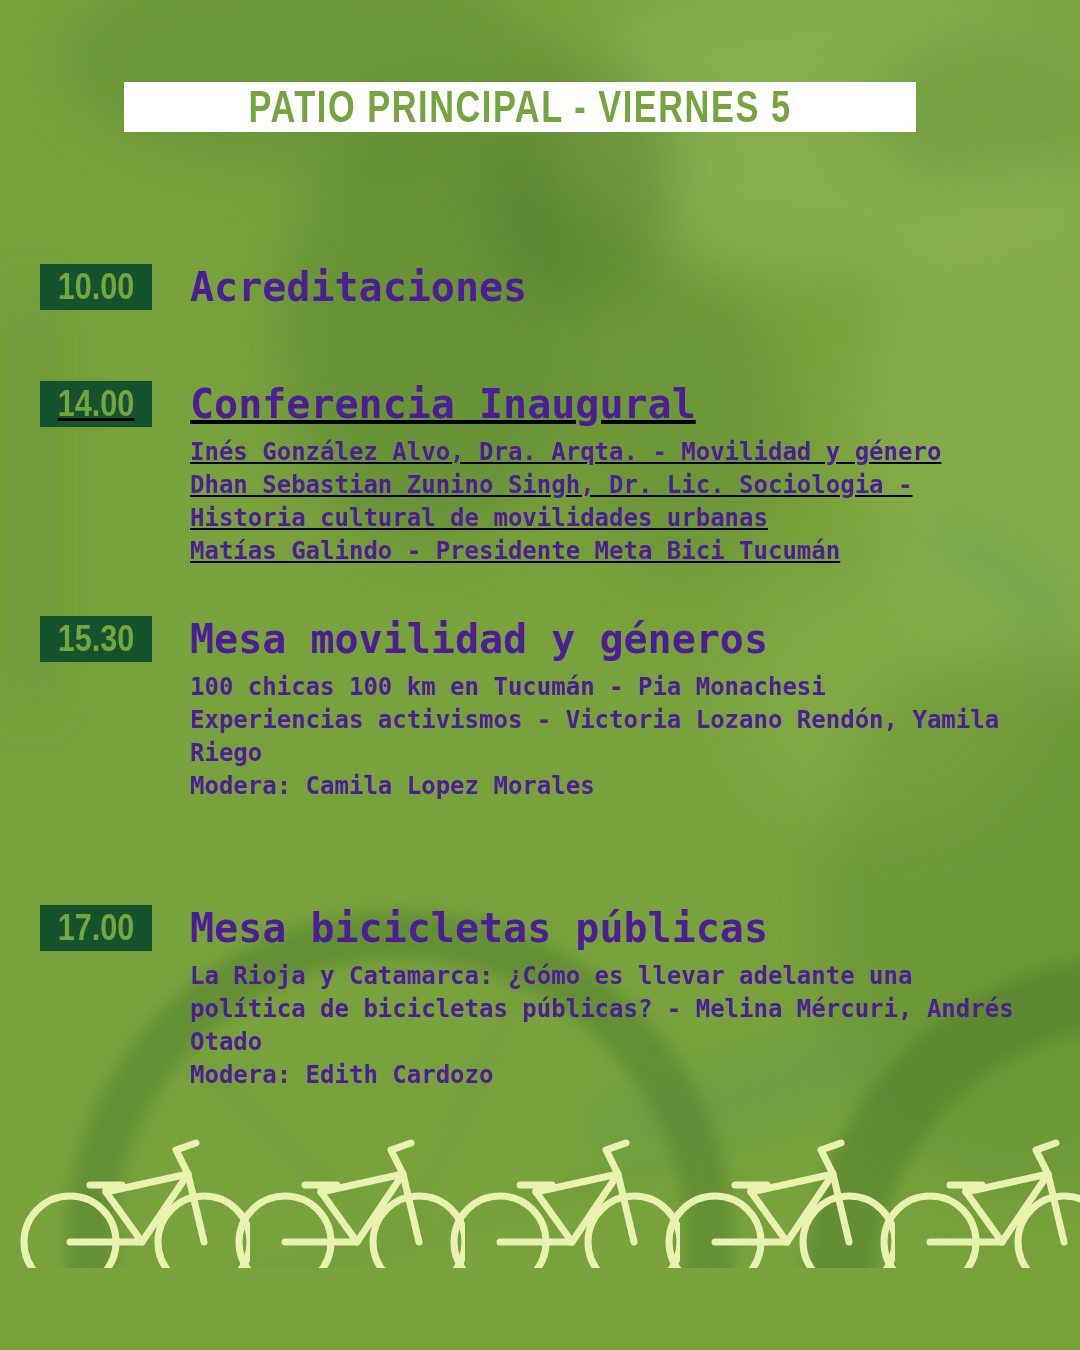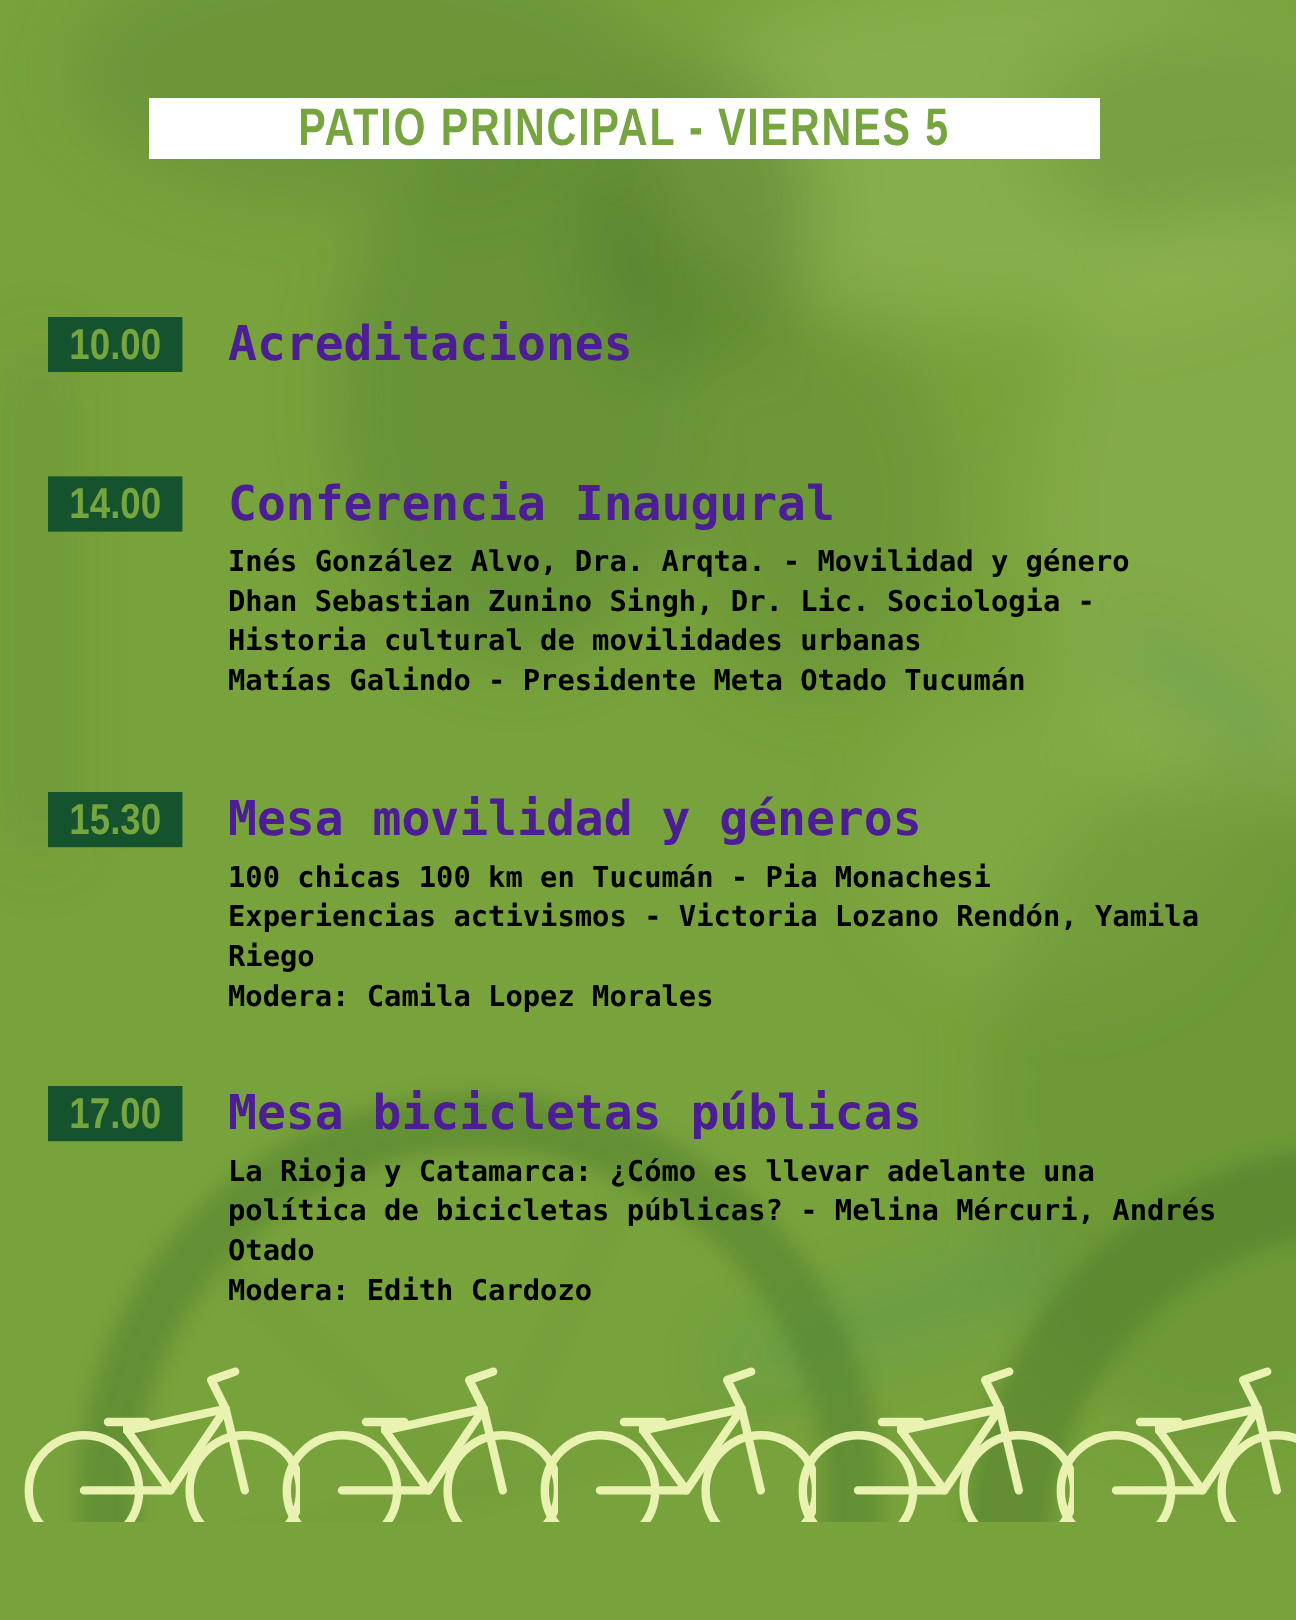--- a/index.html
+++ b/index.html
@@ -21,21 +21,21 @@
   .row{position:absolute;left:40px;display:flex;gap:38px;align-items:flex-start;}
   .badge{width:112px;height:46px;background:#14532d;flex:0 0 auto;
          display:flex;align-items:center;justify-content:center;}
   .badge-text{font-family:"Liberation Sans", sans-serif;font-weight:700;
               font-size:36px;color:var(--accent,#76a43f);transform:scaleX(0.85);
               white-space:nowrap;}
   .content{padding-top:0;}
   .slot-title{margin:0;font-family:"DejaVu Sans Mono", monospace;font-weight:700;
               font-size:40px;line-height:46px;color:#4c1d95;white-space:nowrap;}
   .details{margin-top:9px;width:845px;font-weight:700;font-size:24px;
-           line-height:33px;color:#000000;}
+           line-height:33px;color:#4c1d95;}
   .detail-line{word-spacing:normal;}
 
   
   .bikes{position:absolute;left:0;bottom:-28px;width:1080px;height:158px;
          overflow:visible;white-space:nowrap;}
   .bike{position:absolute;top:0;width:232px;height:158px;}
 </style>
 </head>
 <body>
 
@@ -85,35 +85,35 @@
     <section class="row" style="top: 264px;">
       <div class="badge">
         <span class="badge-text">10.00</span>
       </div>
       <div class="content">
         <h2 class="slot-title">Acreditaciones</h2>
         <div class="details"></div>
       </div>
     </section>
 
-    <section class="row" style="top: 397px;">
+    <section class="row" style="top: 381px; text-decoration: underline;">
       <div class="badge">
         <span class="badge-text">14.00</span>
       </div>
       <div class="content">
         <h2 class="slot-title">Conferencia Inaugural</h2>
         <div class="details">
             <div class="detail-line">Inés González Alvo, Dra. Arqta. - Movilidad y género</div>
             <div class="detail-line">Dhan Sebastian Zunino Singh, Dr. Lic. Sociologia - Historia cultural de movilidades urbanas</div>
-            <div class="detail-line">Matías Galindo - Presidente Meta Otado Tucumán</div>
+            <div class="detail-line">Matías Galindo - Presidente Meta Bici Tucumán</div>
           </div>
       </div>
     </section>
 
-    <section class="row" style="top: 660px;">
+    <section class="row" style="top: 616px;">
       <div class="badge">
         <span class="badge-text">15.30</span>
       </div>
       <div class="content">
         <h2 class="slot-title">Mesa movilidad y géneros</h2>
         <div class="details">
             <div class="detail-line">100 chicas 100 km en Tucumán - Pia Monachesi</div>
             <div class="detail-line">Experiencias activismos - Victoria Lozano Rendón, Yamila Riego</div>
             <div class="detail-line">Modera: Camila Lopez Morales</div>
           </div>

